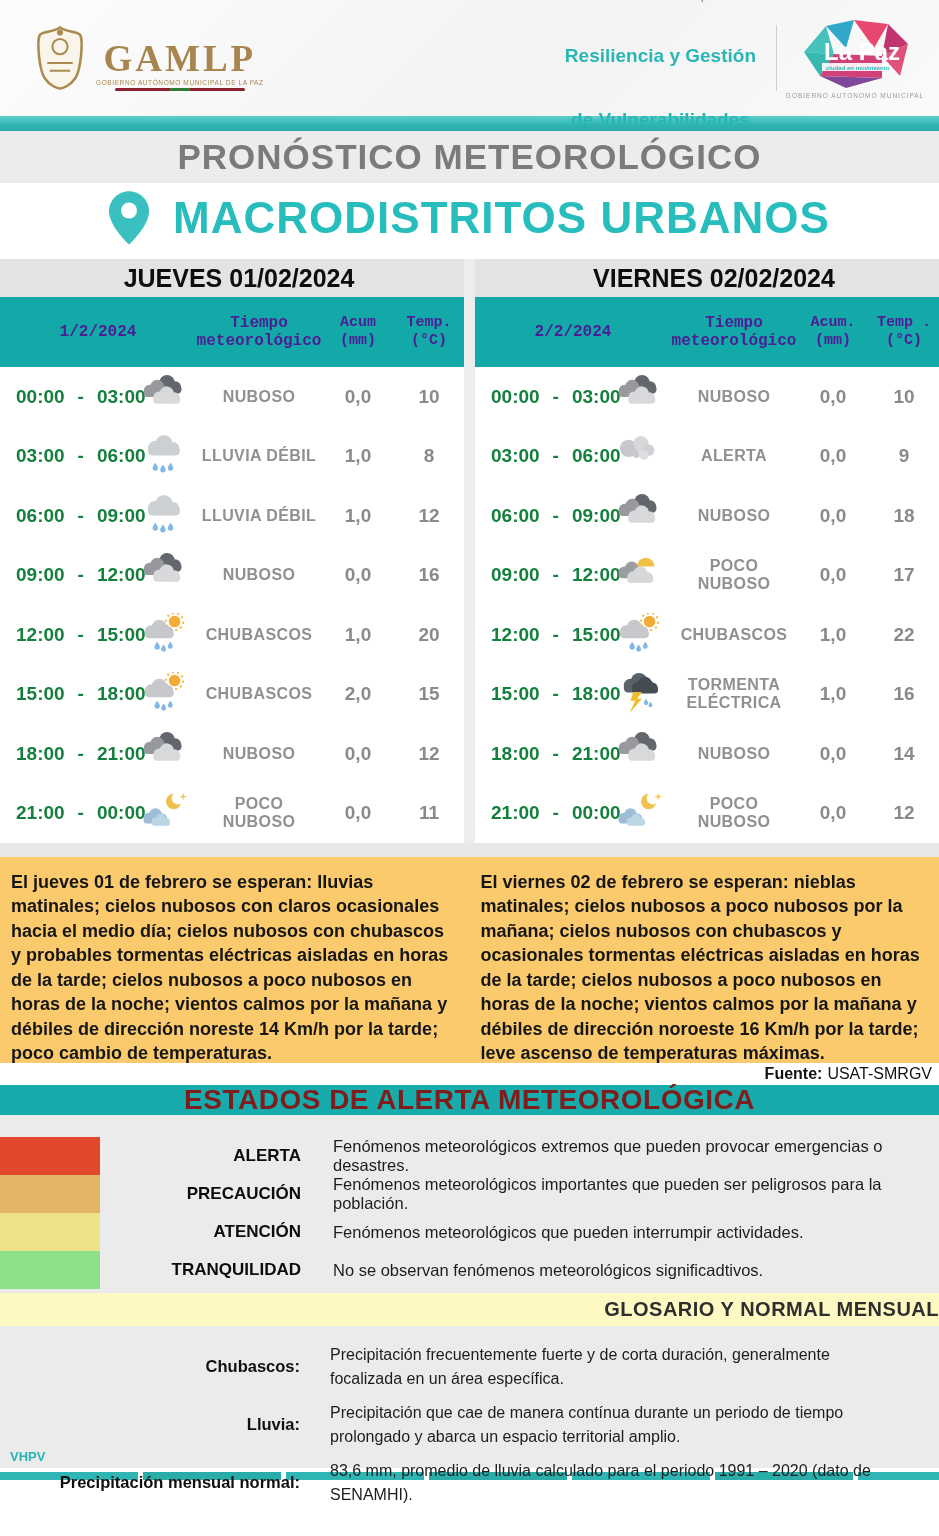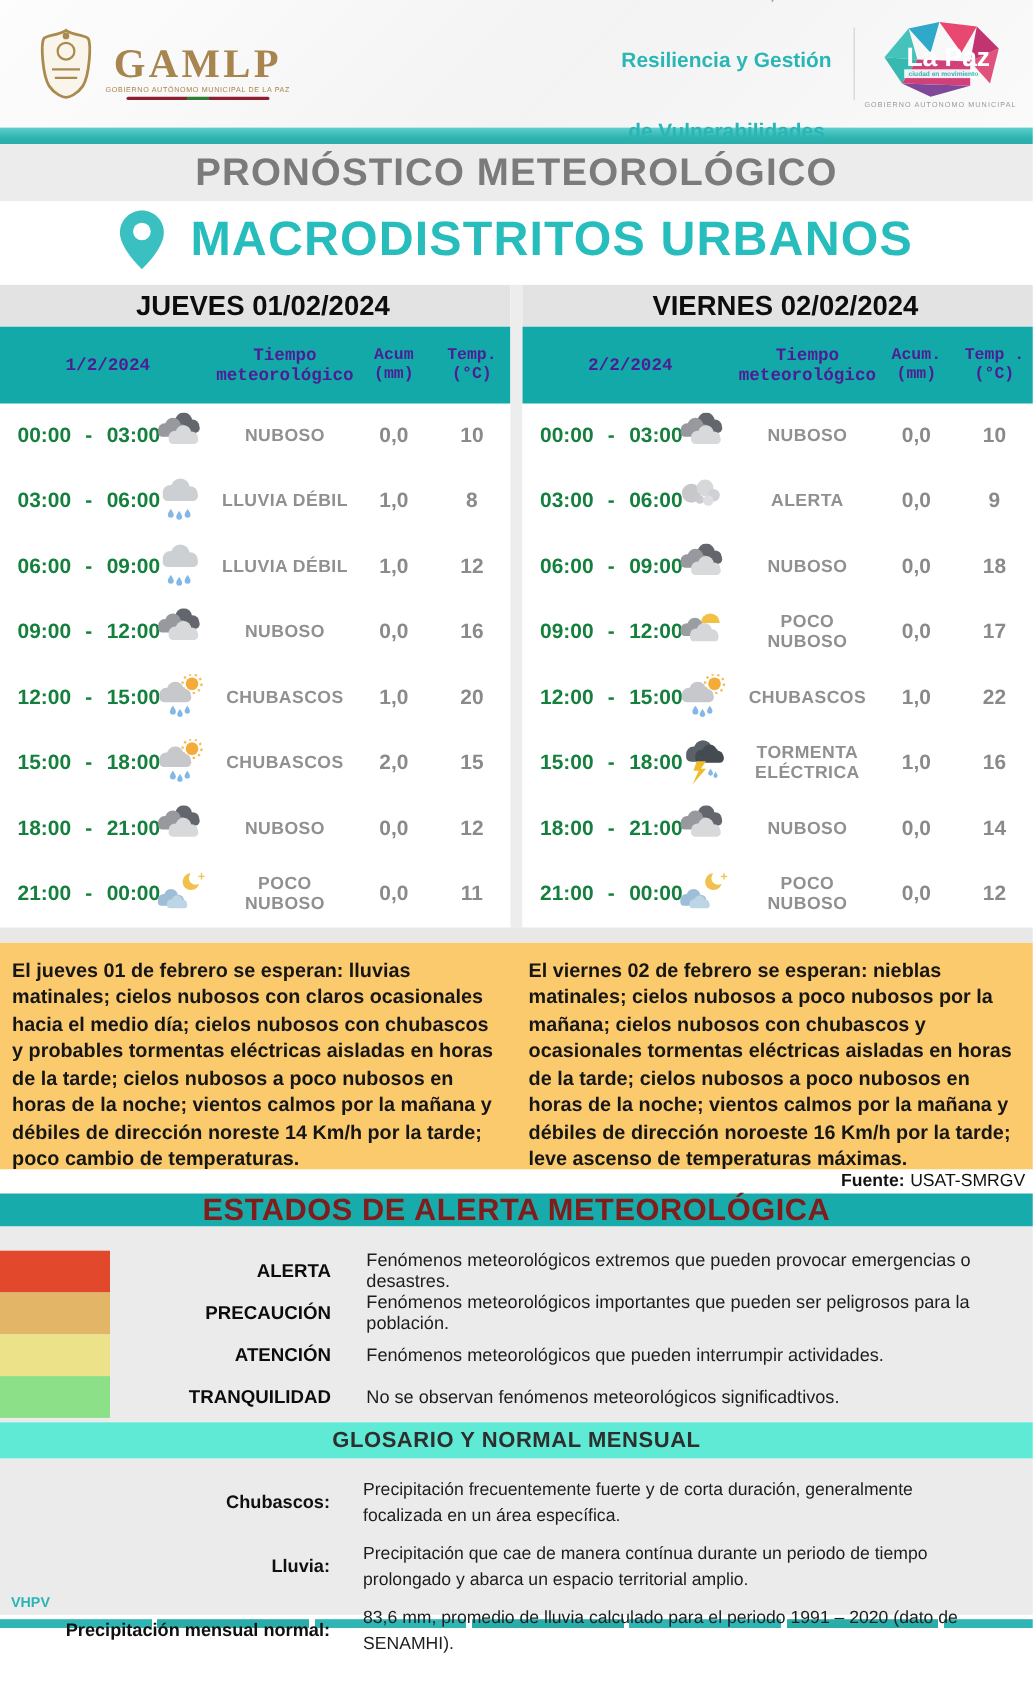--- a/index.html
+++ b/index.html
@@ -68,21 +68,21 @@
   
   .alert-title-band { height:30px; background:#17acab; display:flex; align-items:center; justify-content:center; }
   .alert-title { color:#7f1d1d; font-size:28px; font-weight:700; letter-spacing:.5px; }
   .alert-body { height:178px; background:#ebebeb; padding-top:22px; }
   .arow { height:38px; display:grid; grid-template-columns:100px 205px 1fr; align-items:center; }
   .aswatch { height:100%; }
   .alabel { text-align:right; font-size:17px; font-weight:700; color:#0c0c0c; padding-right:4px; }
   .atext { padding-left:28px; font-size:16.5px; color:#1d1d1d; }
 
   
-  .gloss-title-band { height:33px; background:#5eead4; display:flex; align-items:center; justify-content:center; }
+  .gloss-title-band { height:33px; background:#fef9c3; display:flex; align-items:center; justify-content:flex-end; }
   .gloss-title { color:#2e2e2e; font-size:20px; font-weight:700; letter-spacing:.5px; }
   .gloss-body { height:142px; background:#ebebeb; padding-top:12px; position:relative; }
   .grow { display:grid; grid-template-columns:300px 1fr; align-items:center; min-height:58px; padding:2px 0; }
   .gterm { text-align:right; font-size:16.5px; font-weight:700; color:#101010; line-height:1.3; }
   .gtext { padding:0 34px 0 30px; font-size:16px; color:#1d1d1d; line-height:1.5; }
   .initials { position:absolute; left:10px; bottom:4px; font-size:13px; font-weight:700; color:#2ab5b5; }
 
   .bottom-gap { height:4px; background:#ffffff; }
   .bottom-bar { height:8px;
     background:repeating-linear-gradient(90deg,#2fb5b3 0 138px,#ffffff 138px 143px,#2aaca9 143px 281px,#ffffff 281px 286px); }

